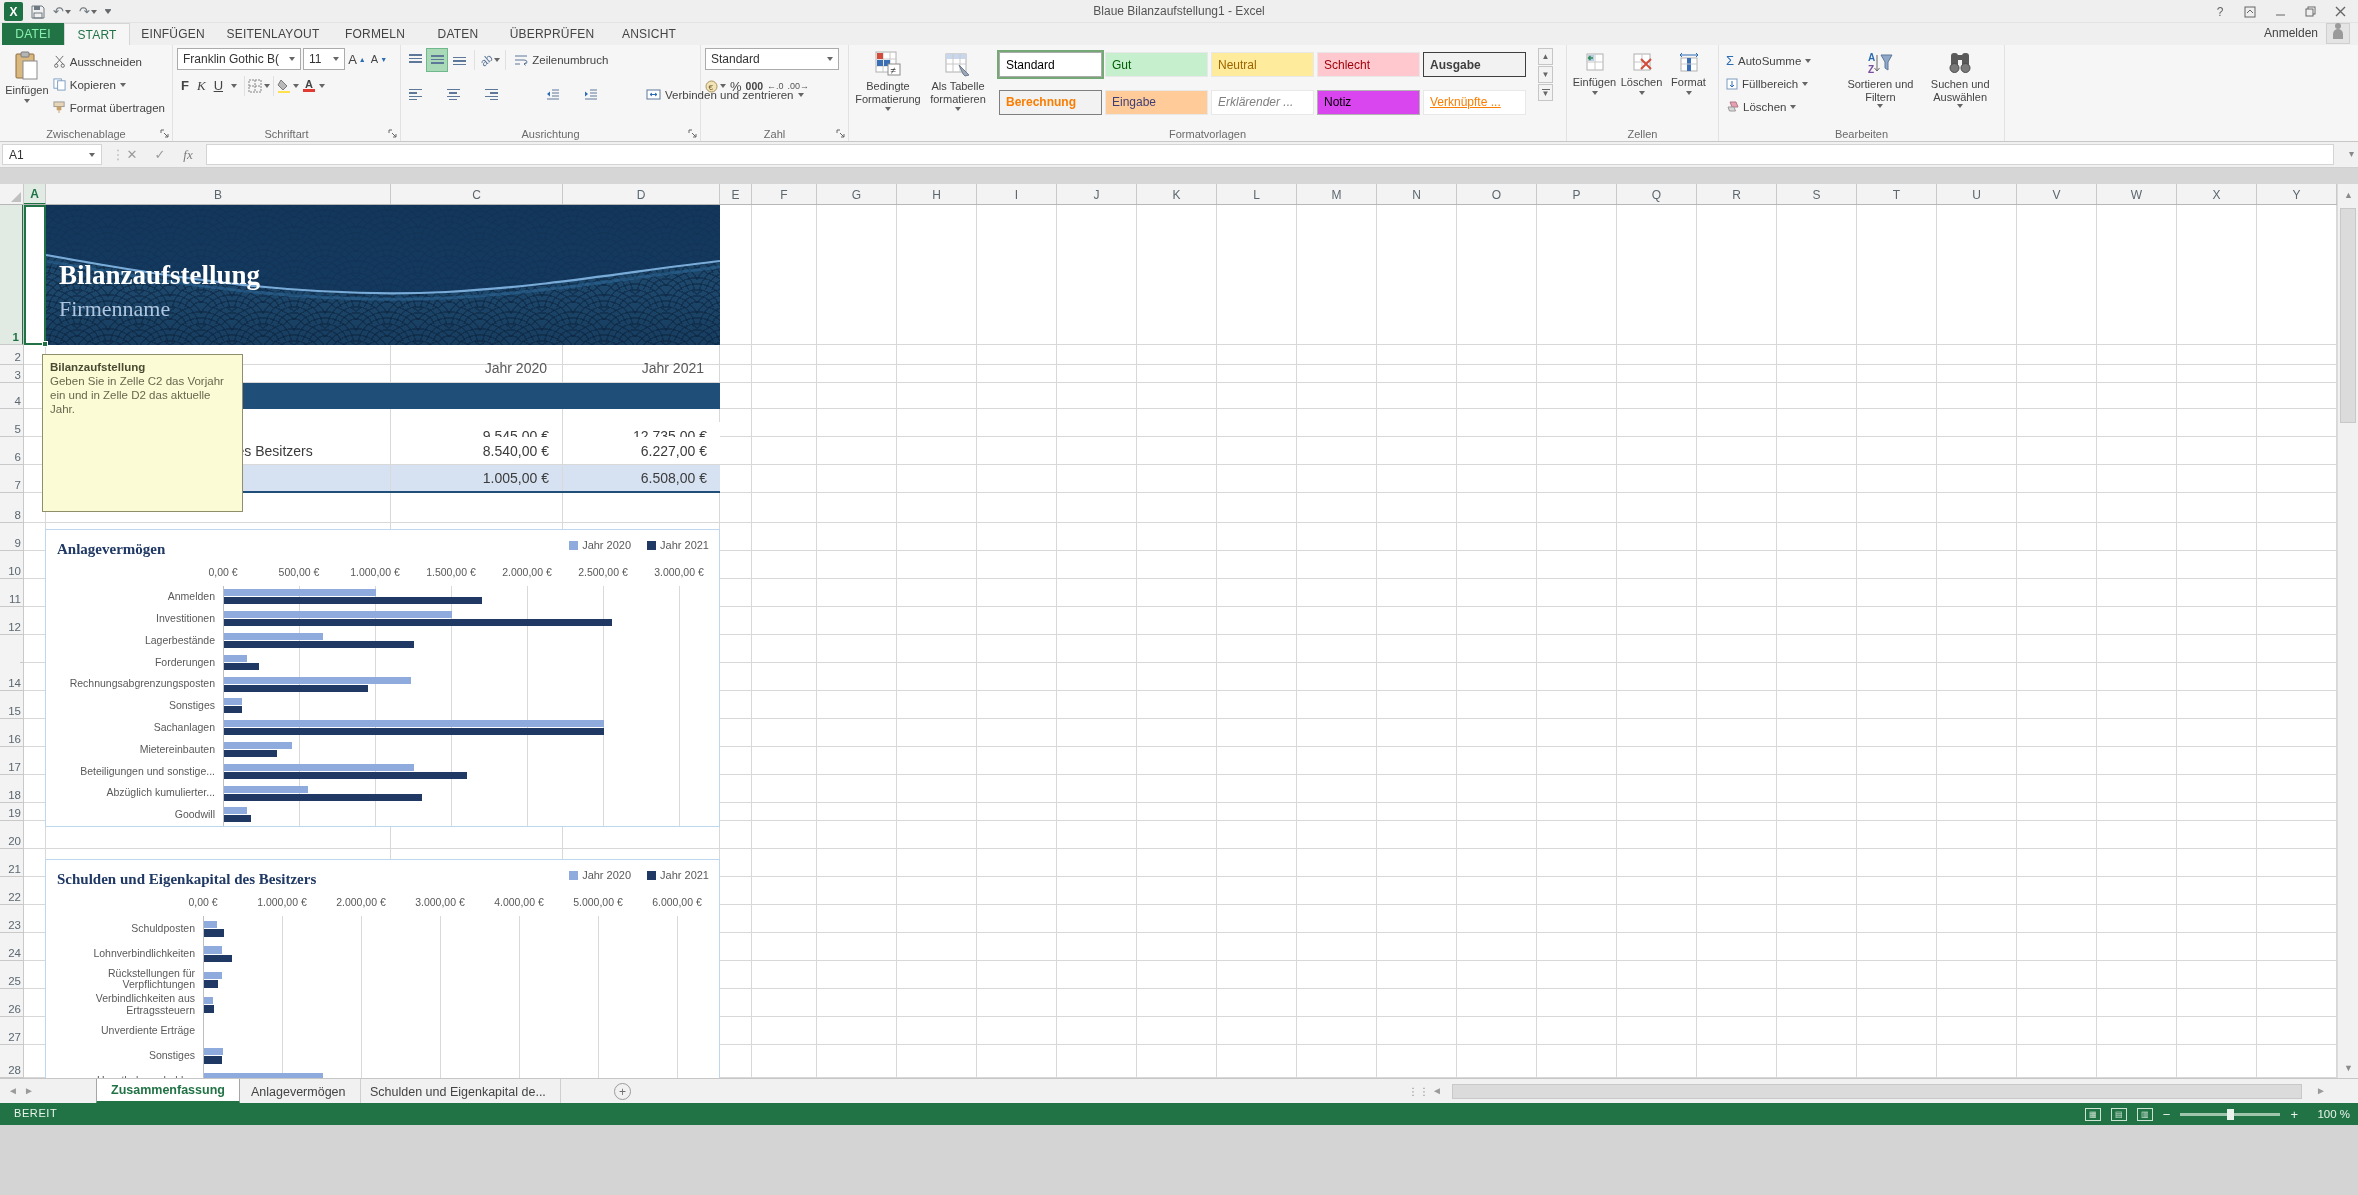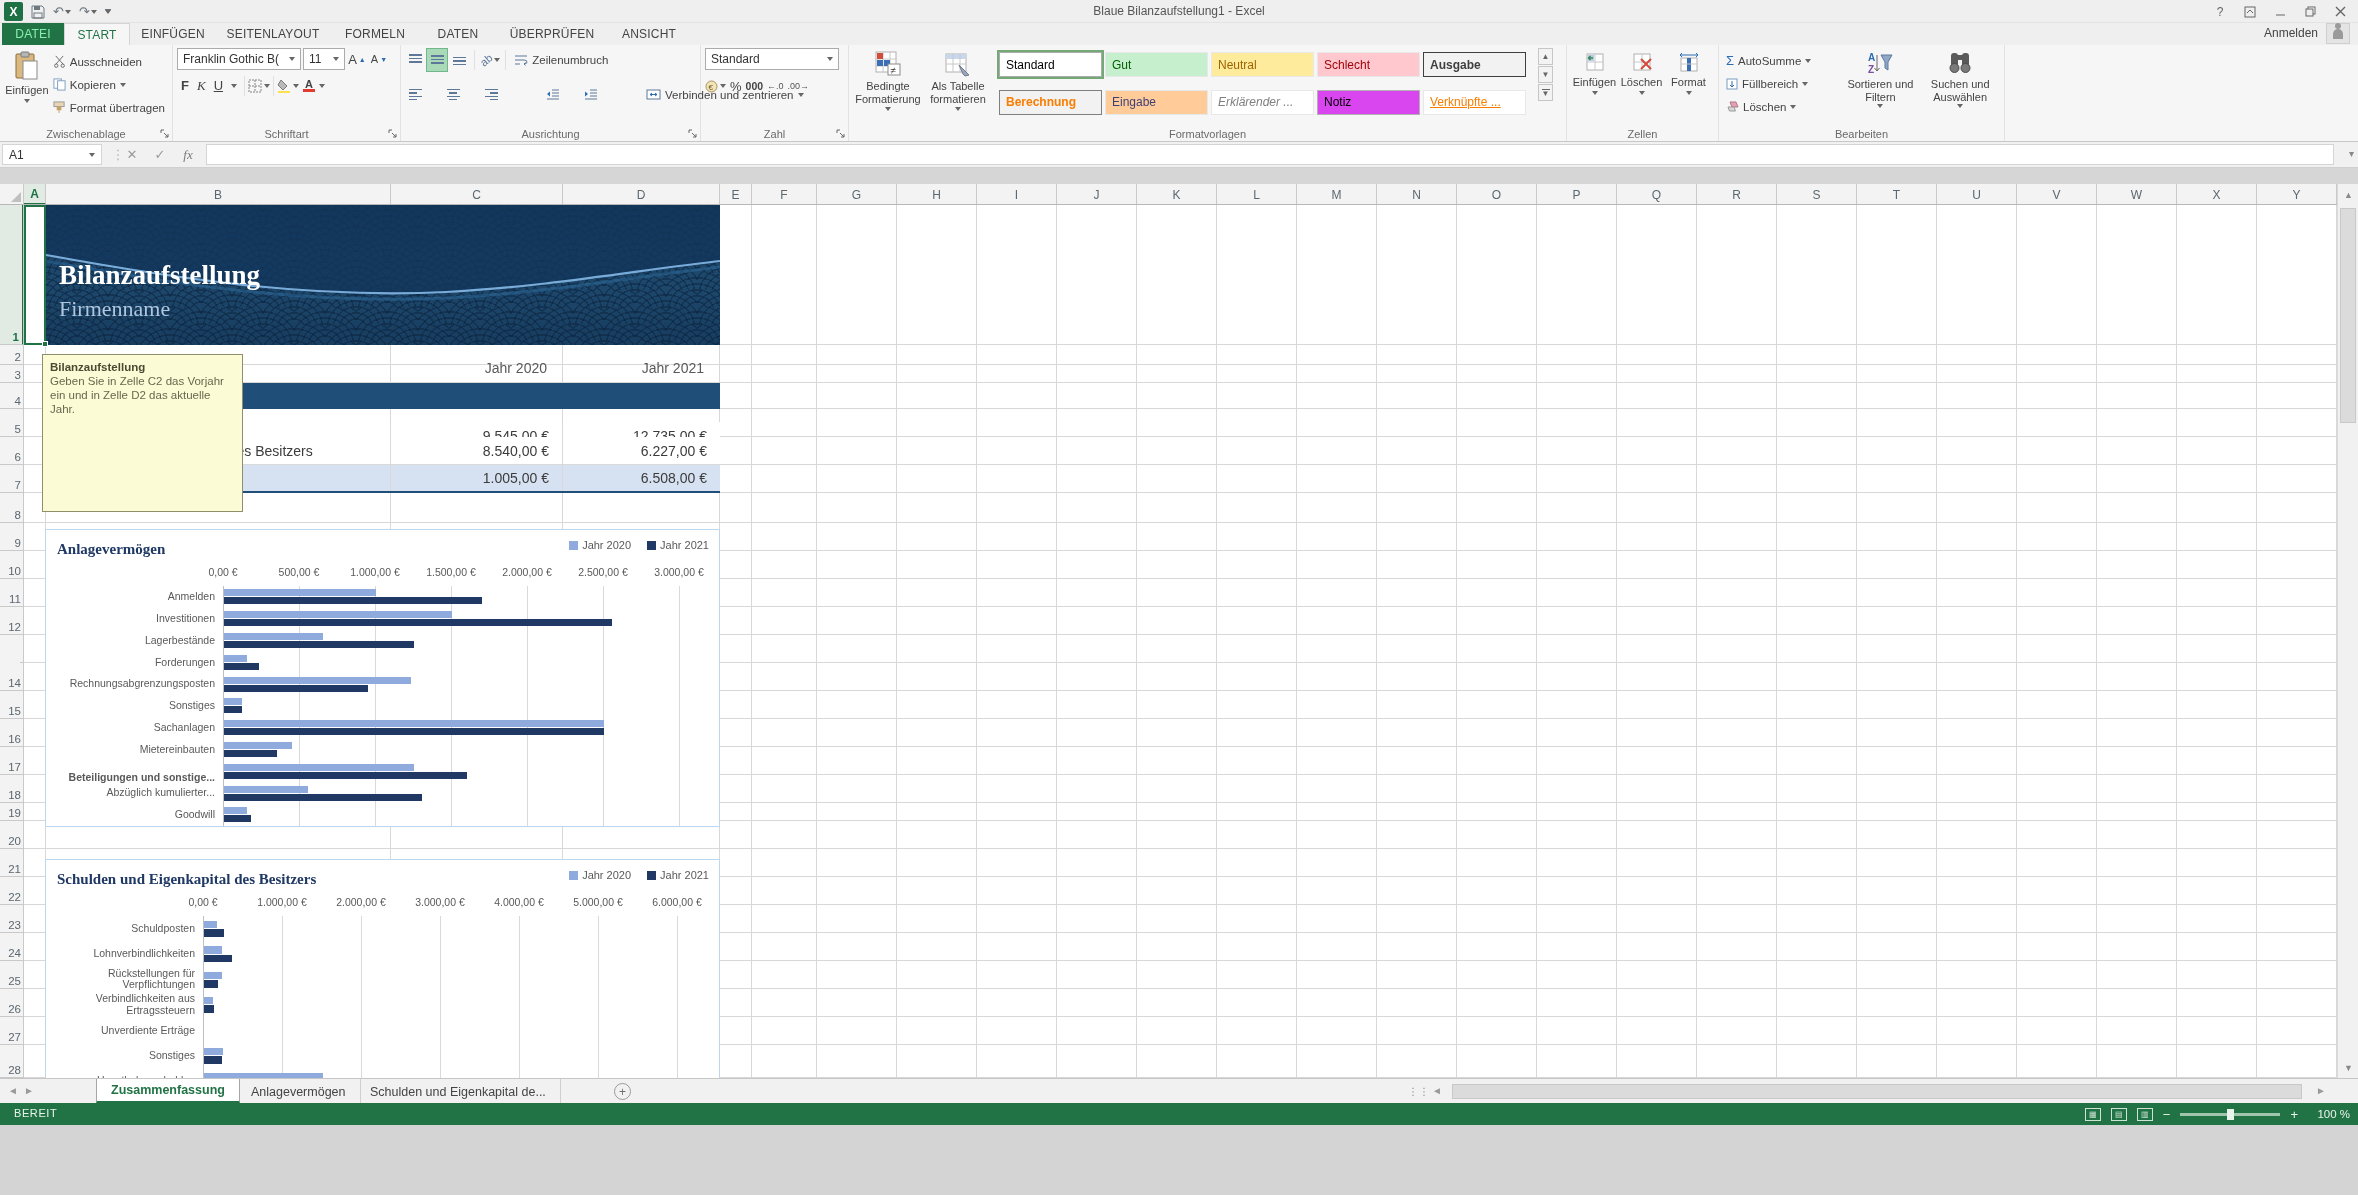--- a/index.html
+++ b/index.html
@@ -802,21 +802,21 @@
         <div class="bar" style="left: 178px; top: 154.6px; width: 144.4px; height: 7px; background: rgb(31, 56, 100);"></div>
         <div class="cat" style="top: 165px; height: 21.8px; width: 160px; left: 9px;">Sonstiges</div>
         <div class="bar" style="left: 178px; top: 168.4px; width: 18.24px; height: 7px; background: rgb(143, 170, 220);"></div>
         <div class="bar" style="left: 178px; top: 176.4px; width: 18.24px; height: 7px; background: rgb(31, 56, 100);"></div>
         <div class="cat" style="top: 186.8px; height: 21.8px; width: 160px; left: 9px;">Sachanlagen</div>
         <div class="bar" style="left: 178px; top: 190.2px; width: 380px; height: 7px; background: rgb(143, 170, 220);"></div>
         <div class="bar" style="left: 178px; top: 198.2px; width: 380px; height: 7px; background: rgb(31, 56, 100);"></div>
         <div class="cat" style="top: 208.6px; height: 21.8px; width: 160px; left: 9px;">Mietereinbauten</div>
         <div class="bar" style="left: 178px; top: 212px; width: 68.4px; height: 7px; background: rgb(143, 170, 220);"></div>
         <div class="bar" style="left: 178px; top: 220px; width: 53.2px; height: 7px; background: rgb(31, 56, 100);"></div>
-        <div class="cat" style="top: 237px; height: 21.8px; width: 160px; left: 9px; font-weight: bold;">Beteiligungen und sonstige...</div>
+        <div class="cat" style="top: 231px; height: 21.8px; width: 160px; left: 9px;">Beteiligungen und sonstige...</div>
         <div class="bar" style="left: 178px; top: 233.8px; width: 190px; height: 7px; background: rgb(143, 170, 220);"></div>
         <div class="bar" style="left: 178px; top: 241.8px; width: 243.2px; height: 7px; background: rgb(31, 56, 100);"></div>
         <div class="cat" style="top: 252.2px; height: 21.8px; width: 160px; left: 9px;">Abzüglich kumulierter...</div>
         <div class="bar" style="left: 178px; top: 255.6px; width: 83.6px; height: 7px; background: rgb(143, 170, 220);"></div>
         <div class="bar" style="left: 178px; top: 263.6px; width: 197.6px; height: 7px; background: rgb(31, 56, 100);"></div>
         <div class="cat" style="top: 274px; height: 21.8px; width: 160px; left: 9px;">Goodwill</div>
         <div class="bar" style="left: 178px; top: 277.4px; width: 22.8px; height: 7px; background: rgb(143, 170, 220);"></div>
         <div class="bar" style="left: 178px; top: 285.4px; width: 27.36px; height: 7px; background: rgb(31, 56, 100);"></div>
       </div>
   </div>

